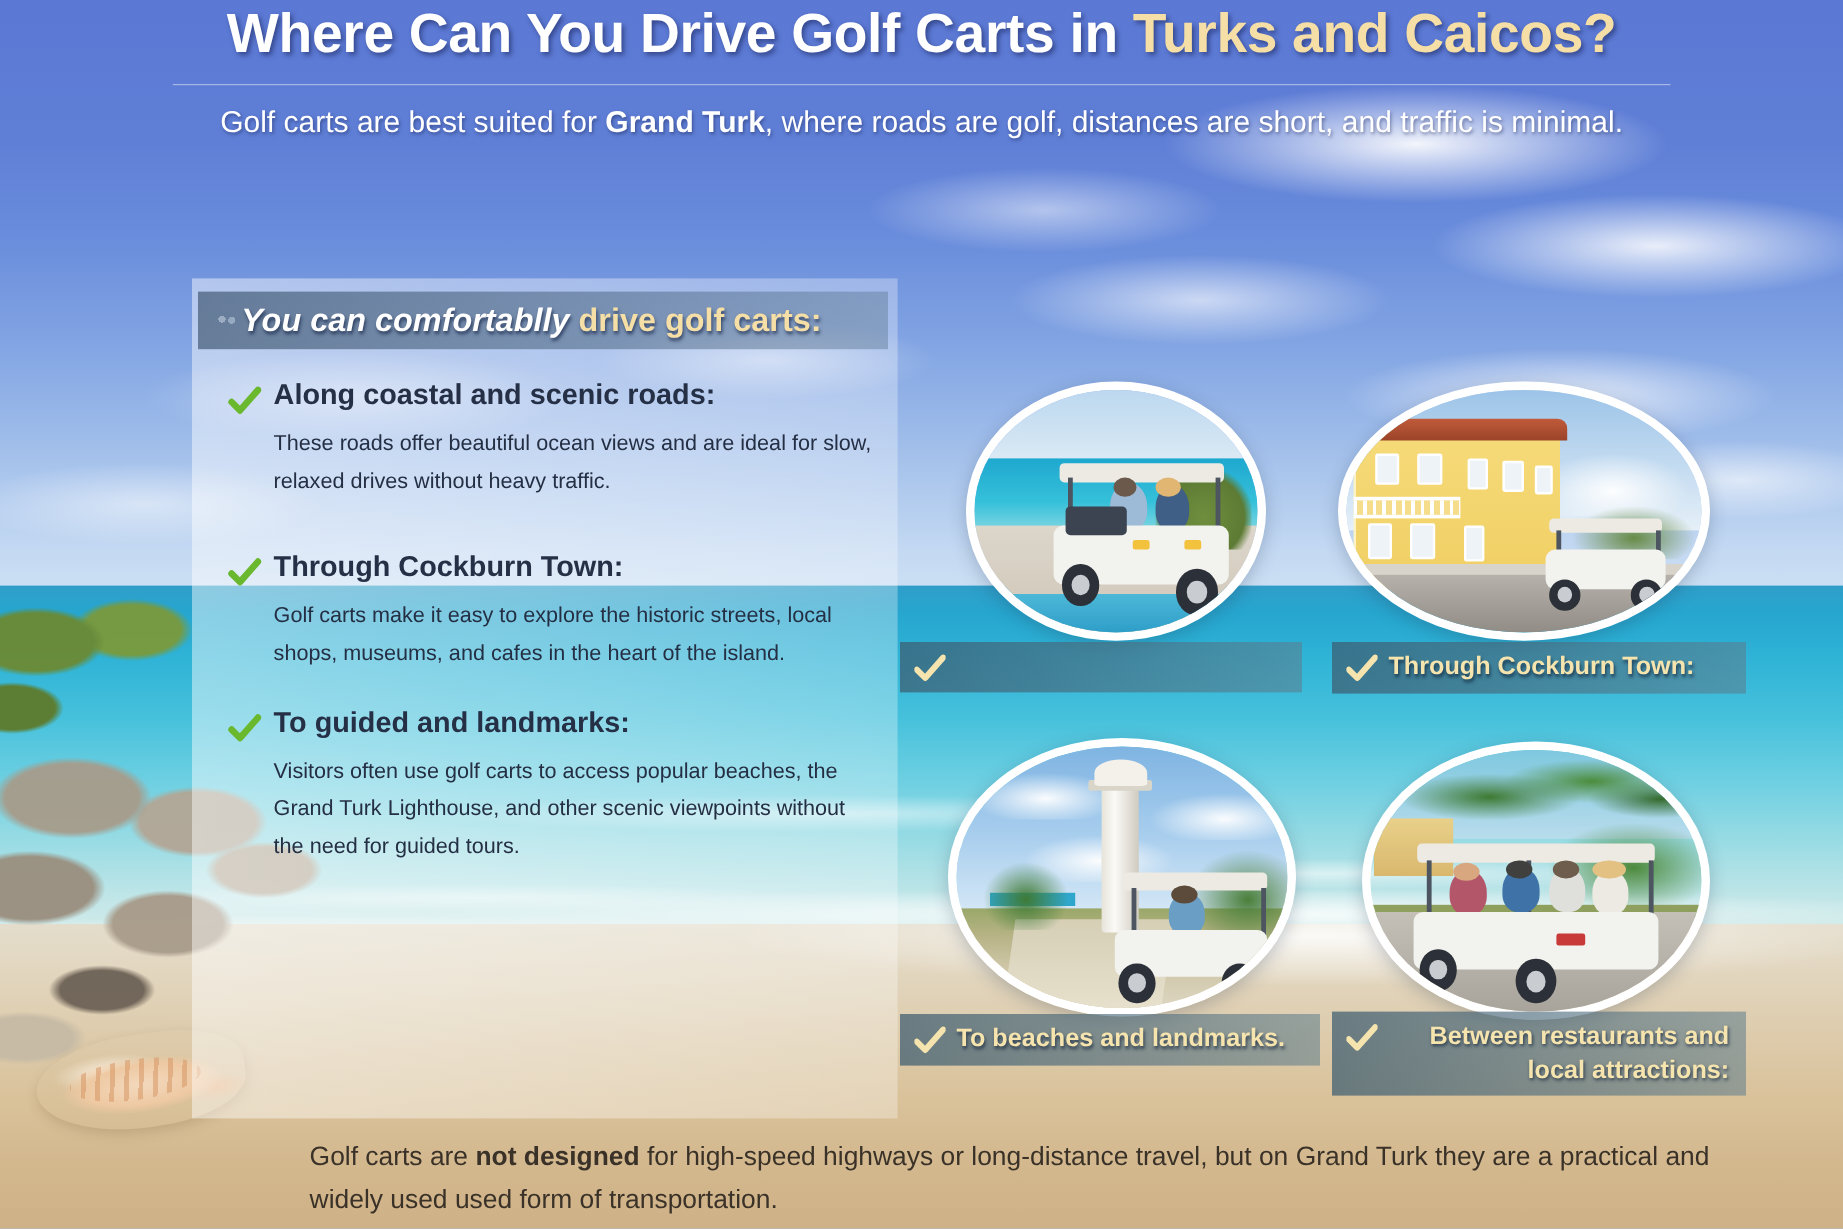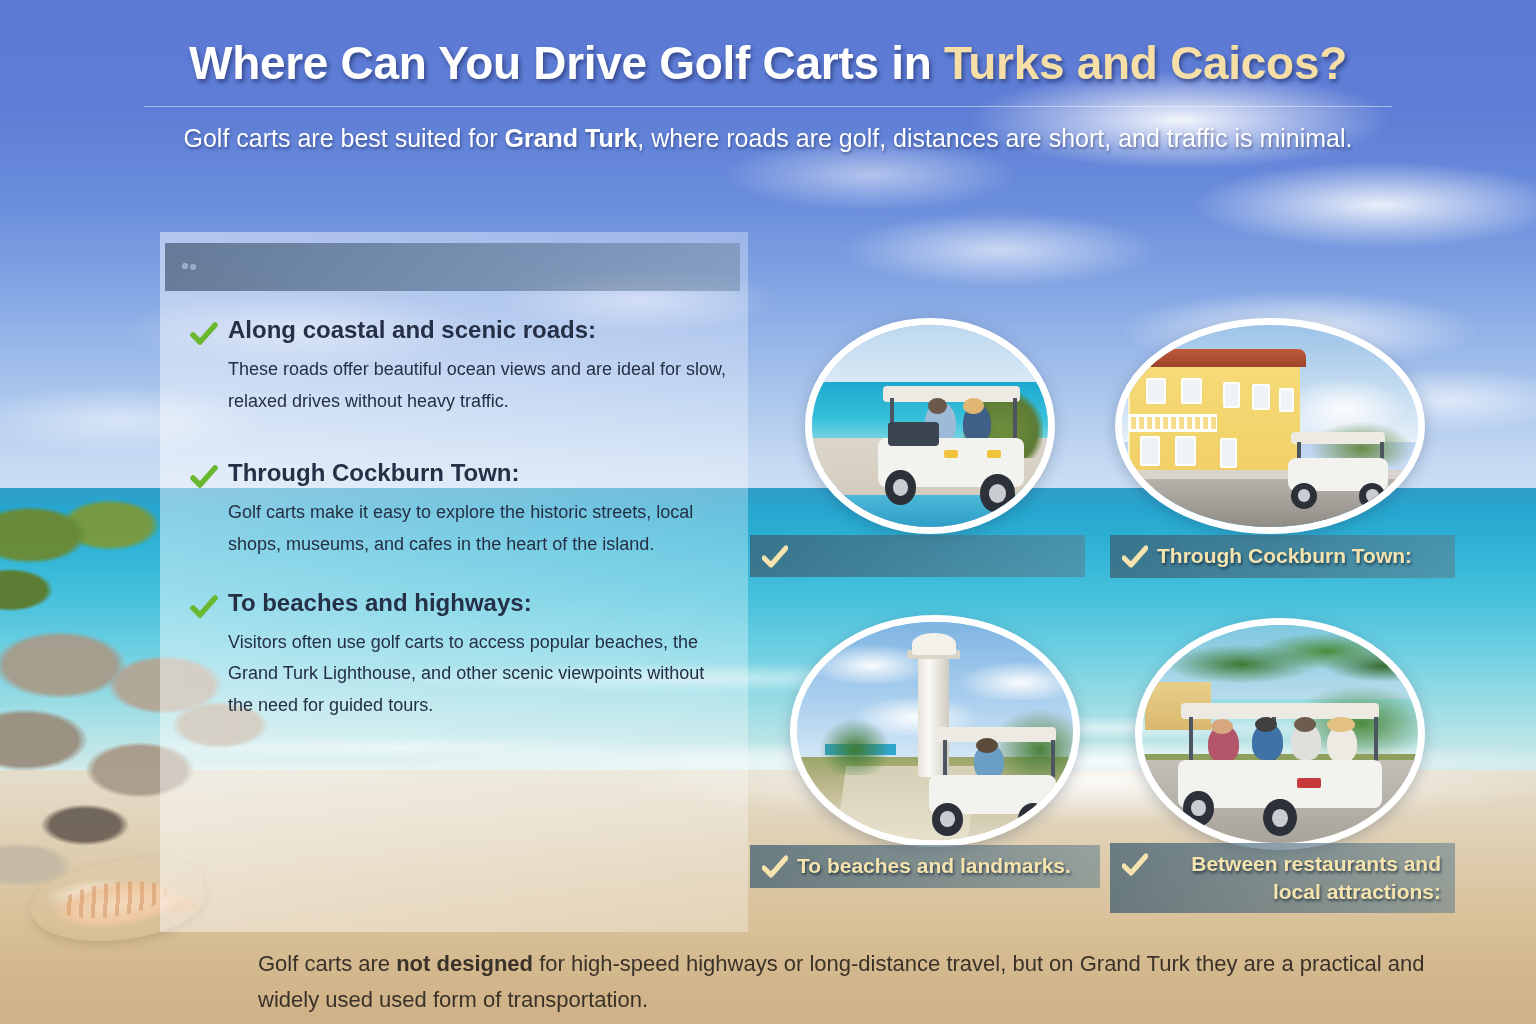--- a/index.html
+++ b/index.html
@@ -96,21 +96,20 @@
   
   .header { position:absolute; left:0; top:0; width:1536px; }
   .title {
     text-align:center;
     font-size:46px;
     font-weight:bold;
     letter-spacing:-0.3px;
     color:#ffffff;
     text-shadow:2px 3px 4px rgba(20,30,80,.55);
     white-space:nowrap;
-    margin-top:36px;
   }
   .title .accent { color:#f6dfa6; }
   .title-rule {
     width:1248px; height:1px; margin:16px auto 0;
     background:rgba(255,255,255,.45);
   }
   .subtitle {
     width:1240px; margin:14px auto 0;
     text-align:center;
     font-size:25px;
@@ -292,20 +291,21 @@
   <div class="text-scrim"></div>
 
   <div class="header">
     <div class="title"><span>Where Can You Drive Golf Carts in </span><span class="accent">Turks and Caicos?</span></div>
     <div class="title-rule"></div>
     <div class="subtitle"><span>Golf carts are best suited for </span><b>Grand Turk</b><span>, where roads are golf, distances are short, and traffic is minimal.</span></div>
   </div>
 
   <div class="banner">
     <span class="quote-mark"></span>
+    <span class="banner-text"><span>You can comfortablly </span><span class="accent">drive golf carts:</span></span>
   </div>
 
   <div class="bullets">
 
     <div class="bullet b1">
       <div class="bullet-head">
         <svg class="check-green" viewBox="0 0 28 28">
           <path d="M3 15 L10 22 L25 5" fill="none" stroke="#6ab82e" stroke-width="5.5" stroke-linecap="round" stroke-linejoin="round"></path>
         </svg>
         <span class="bullet-title">Along coastal and scenic roads:</span>
@@ -321,21 +321,21 @@
         <span class="bullet-title">Through Cockburn Town:</span>
       </div>
       <div class="bullet-body">Golf carts make it easy to explore the historic streets, local shops, museums, and cafes in the heart of the island.</div>
     </div>
 
     <div class="bullet">
       <div class="bullet-head">
         <svg class="check-green" viewBox="0 0 28 28">
           <path d="M3 15 L10 22 L25 5" fill="none" stroke="#6ab82e" stroke-width="5.5" stroke-linecap="round" stroke-linejoin="round"></path>
         </svg>
-        <span class="bullet-title">To beaches and highways:</span>
+        <span class="bullet-title">To guided and landmarks:</span>
       </div>
       <div class="bullet-body">Visitors often use golf carts to access popular beaches, the Grand Turk Lighthouse, and other scenic viewpoints without the need for guided tours.</div>
     </div>
 
   </div>
 
   <div class="photo p1">
     <div class="ph-inner">
       <div class="ph1-sky"></div>
       <div class="ph1-sea"></div>

